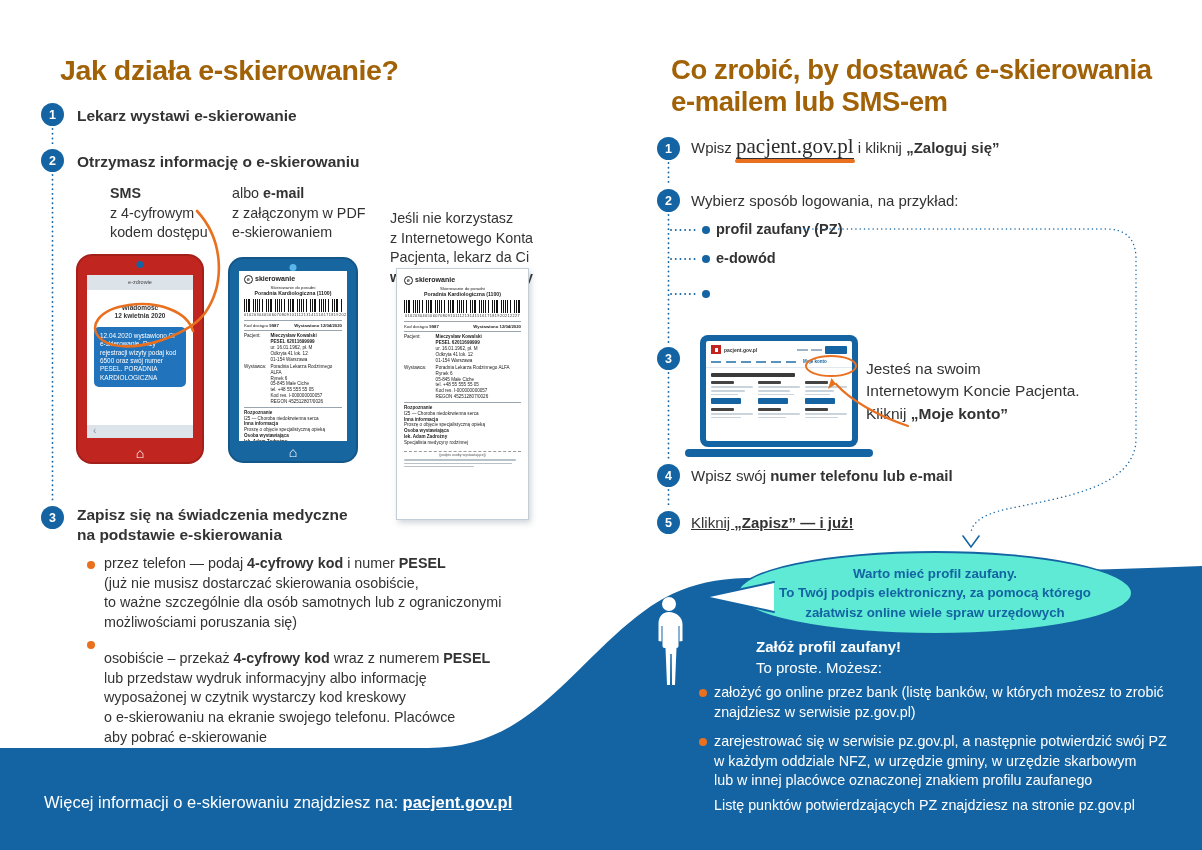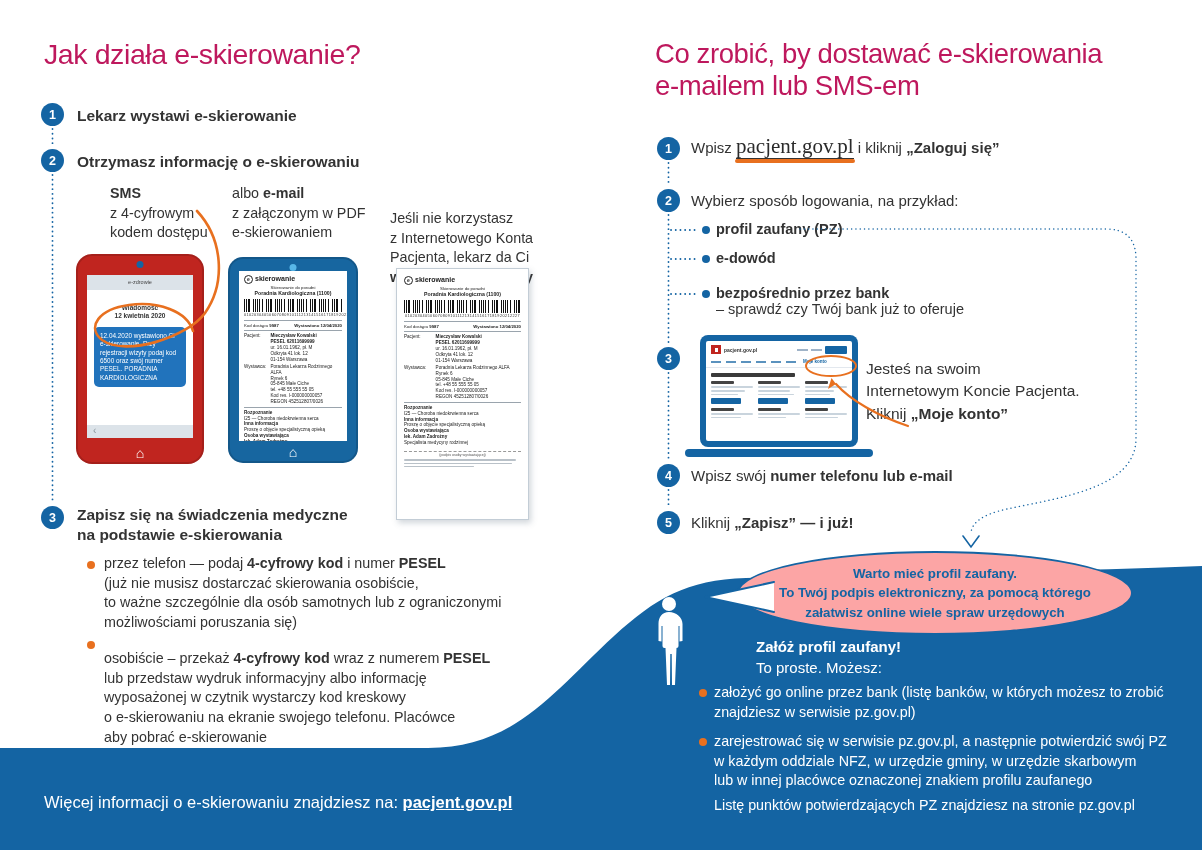--- a/index.html
+++ b/index.html
@@ -3,21 +3,21 @@
 <meta charset="utf-8">
 <style>
   html,body{margin:0;padding:0;background:#e9e9e9;}
   .poster{position:relative;width:1202px;height:850px;background:#fff;overflow:hidden;
           font-family:"Liberation Sans","DejaVu Sans",sans-serif;color:#333;}
   .abs{position:absolute;}
   .nowrap{white-space:nowrap;}
   svg.layer{position:absolute;left:0;top:0;pointer-events:none;}
   #bg{z-index:1;} #fx{z-index:5;}
   .z2{z-index:2;}
-  h1{margin:0;font-size:28.5px;line-height:1.18;letter-spacing:-0.4px;color:#be185d;font-weight:400;}
+  h1{margin:16px;font-size:28.5px;line-height:1.18;letter-spacing:-0.4px;color:#a16207;font-weight:700;}
   .num{position:absolute;z-index:3;width:23px;height:23px;border-radius:50%;background:#1464A3;color:#fff;
        font-weight:700;font-size:12.5px;display:flex;align-items:center;justify-content:center;}
   .steplabel{font-size:15.5px;font-weight:700;line-height:1.3;}
   .body14{font-size:14.3px;line-height:1.38;}
   .odot{position:absolute;z-index:3;width:8px;height:8px;border-radius:50%;background:#E8701F;}
   .bdot{position:absolute;z-index:3;width:8px;height:8px;border-radius:50%;background:#1464A3;}
   b,.b{font-weight:700;}
   
   .phone{position:absolute;z-index:2;border-radius:16px;box-shadow:inset 0 0 0 2px rgba(0,0,0,.14);}
   .cam{position:absolute;top:7px;left:50%;transform:translateX(-50%);width:7px;height:7px;border-radius:50%;}
@@ -45,21 +45,21 @@
   .d-lab{width:27%;}
   .d-val{width:73%;}
   .d-hr{border-top:1px solid #9aa4ad;margin:2.5px 0 1.5px;}
   .d-sign{margin-top:5px;border-top:1px dashed #999;padding-top:1.5px;text-align:center;font-size:3.6px;color:#555;}
   .fauxbar{height:1.6px;background:#b9c1c8;margin-top:1.6px;border-radius:1px;}
   
   .site-serif{font-family:"Liberation Serif","DejaVu Serif",serif;font-size:21px;color:#2b2b2b;
               position:relative;border-bottom:1.5px solid #333;padding-bottom:0px;}
   .site-serif::after{content:"";position:absolute;left:-1px;right:-1px;bottom:-5px;height:4.5px;
               background:#E8701F;border-radius:2px;}
-  .bub{position:absolute;z-index:4;background:#fca5a5;border:2px solid #1464A3;border-radius:50%;
+  .bub{position:absolute;z-index:4;background:#5eead4;border:2px solid #1464A3;border-radius:50%;
        text-align:center;color:#1464A3;font-weight:700;font-size:13.3px;line-height:1.45;}
   .white{color:#fff;}
   .flink{color:#fff;font-weight:700;text-decoration:underline;}
   
   .lap-screen{position:absolute;z-index:2;background:#1464A3;border-radius:8px;padding:6px;}
   .lap-base{position:absolute;z-index:2;background:#1464A3;border-radius:4px;}
   .scrm{background:#fff;border-radius:2px;width:146px;height:100px;overflow:hidden;position:relative;}
   .s-top{display:flex;align-items:center;gap:3px;padding:4px 5px 3px;}
   .s-logo{width:10px;height:9px;background:#C0251F;display:flex;align-items:center;justify-content:center;}
   .s-logo i{width:3px;height:4px;background:#fff;display:block;}
@@ -236,24 +236,20 @@
   </div>
 
   <div class="num" style="left:657px;top:189px;">2</div>
   <div class="abs z2 nowrap" style="left:691px;top:192px;font-size:15px;">Wybierz sposób logowania, na przykład:</div>
 
   <div class="bdot" style="left:702px;top:226px;"></div>
   <div class="abs z2 nowrap b" style="left:716px;top:221px;font-size:14.5px;">profil zaufany (PZ)</div>
   <div class="bdot" style="left:702px;top:255px;"></div>
   <div class="abs z2 nowrap b" style="left:716px;top:250px;font-size:14.5px;">e-dowód</div>
   <div class="bdot" style="left:702px;top:290px;"></div>
-  <div class="abs z2" style="left:716px;top:285px;font-size:14.5px;">
-    <div class="nowrap b">bezpośrednio przez bank</div>
-    <div class="nowrap" style="font-weight:400;">– sprawdź czy Twój bank już to oferuje</div>
-  </div>
 
   <div class="num" style="left:657px;top:347px;">3</div>
   <div class="lap-screen" style="left:700px;top:335px;">
     <div class="scrm">
       <div class="s-top">
         <span class="s-logo">
             <i></i>
           </span>
         <span class="s-site">pacjent.gov.pl</span>
         <span class="s-links">
@@ -319,21 +315,21 @@
     <div class="nowrap">Internetowym Koncie Pacjenta.</div>
     <div class="nowrap"><span>Kliknij </span><b>„Moje konto”</b></div>
   </div>
 
   <div class="num" style="left:657px;top:464px;">4</div>
   <div class="abs z2 nowrap" style="left:691px;top:467px;font-size:15px;">
     <span>Wpisz swój </span><b>numer telefonu lub e-mail</b>
   </div>
 
   <div class="num" style="left:657px;top:511px;">5</div>
-  <div class="abs z2 nowrap" style="left:691px;top:514px;font-size:15px;">
+  <div class="abs z2 nowrap" style="left:691px;top:514px;font-size:15px;text-decoration:underline;">
     <span>Kliknij </span><b>„Zapisz”</b><b> — i już!</b>
   </div>
 
   <div class="bub" style="left:737px;top:551px;width:392px;height:80px;">
     <div style="padding-top:11px;" class="nowrap">Warto mieć profil zaufany.</div>
     <div class="nowrap">To Twój podpis elektroniczny, za pomocą którego</div>
     <div class="nowrap">załatwisz online wiele spraw urzędowych</div>
   </div>
 
   <div class="abs white" style="left:756px;top:636px;font-size:15px;line-height:1.4;z-index:4;">

